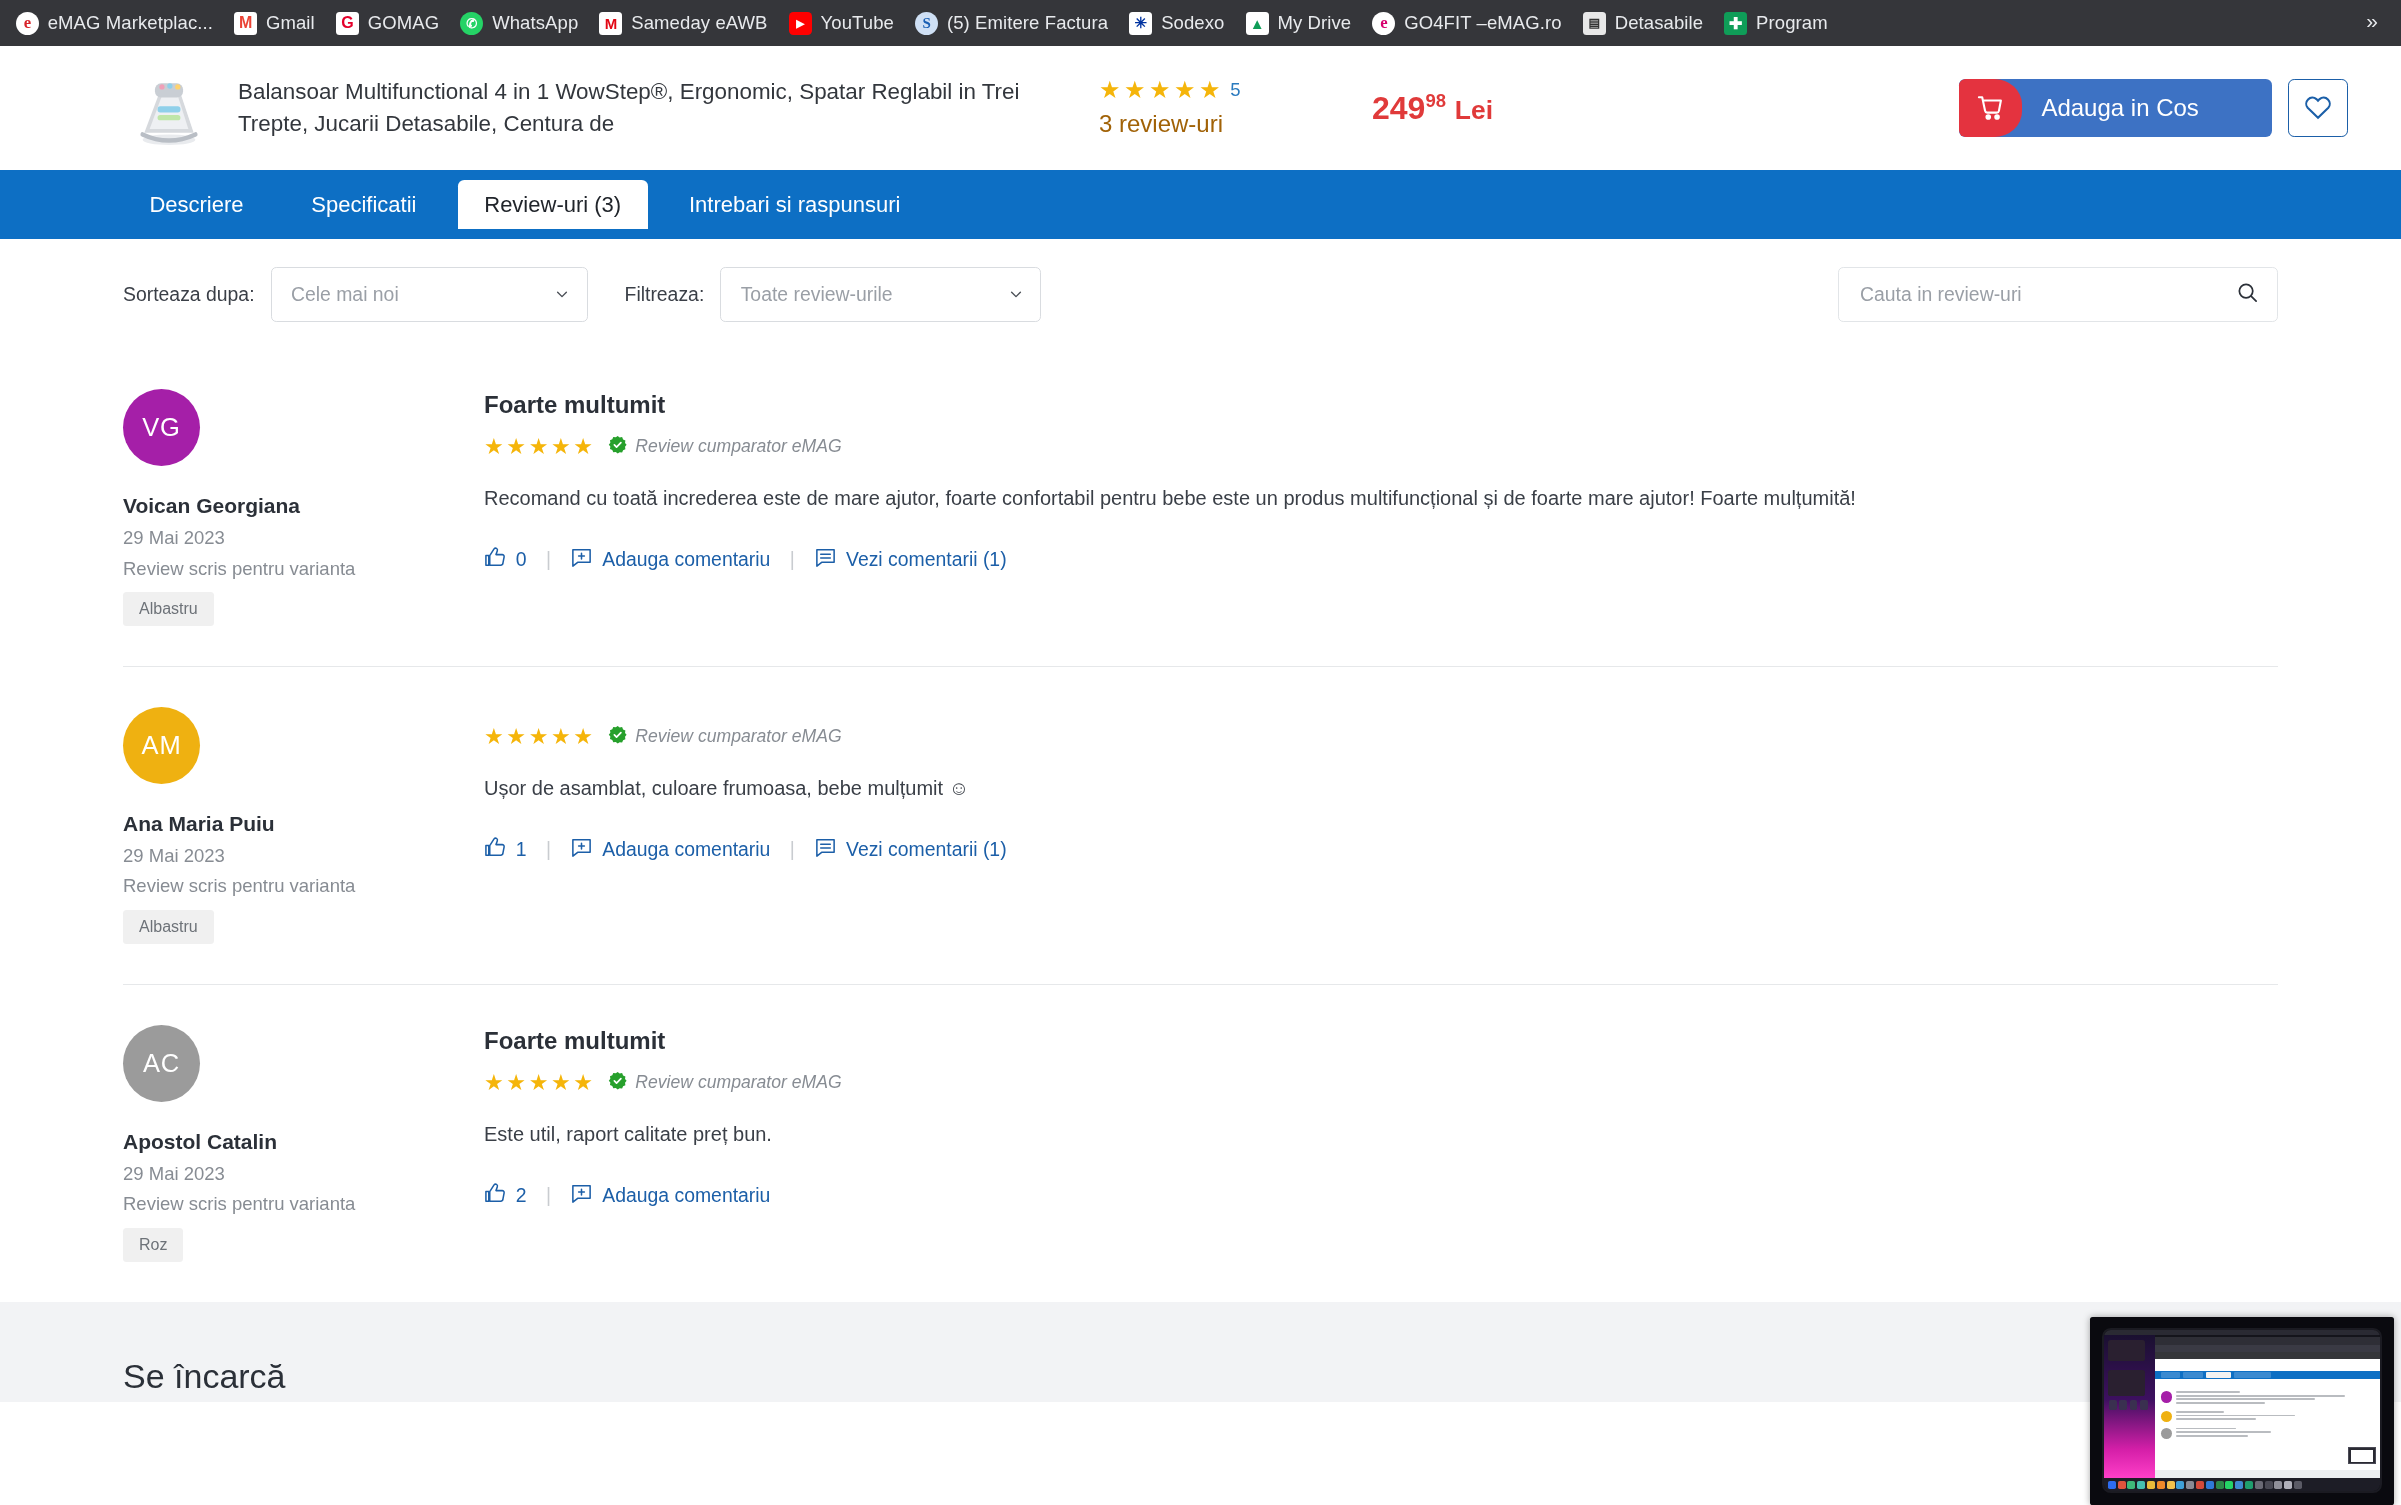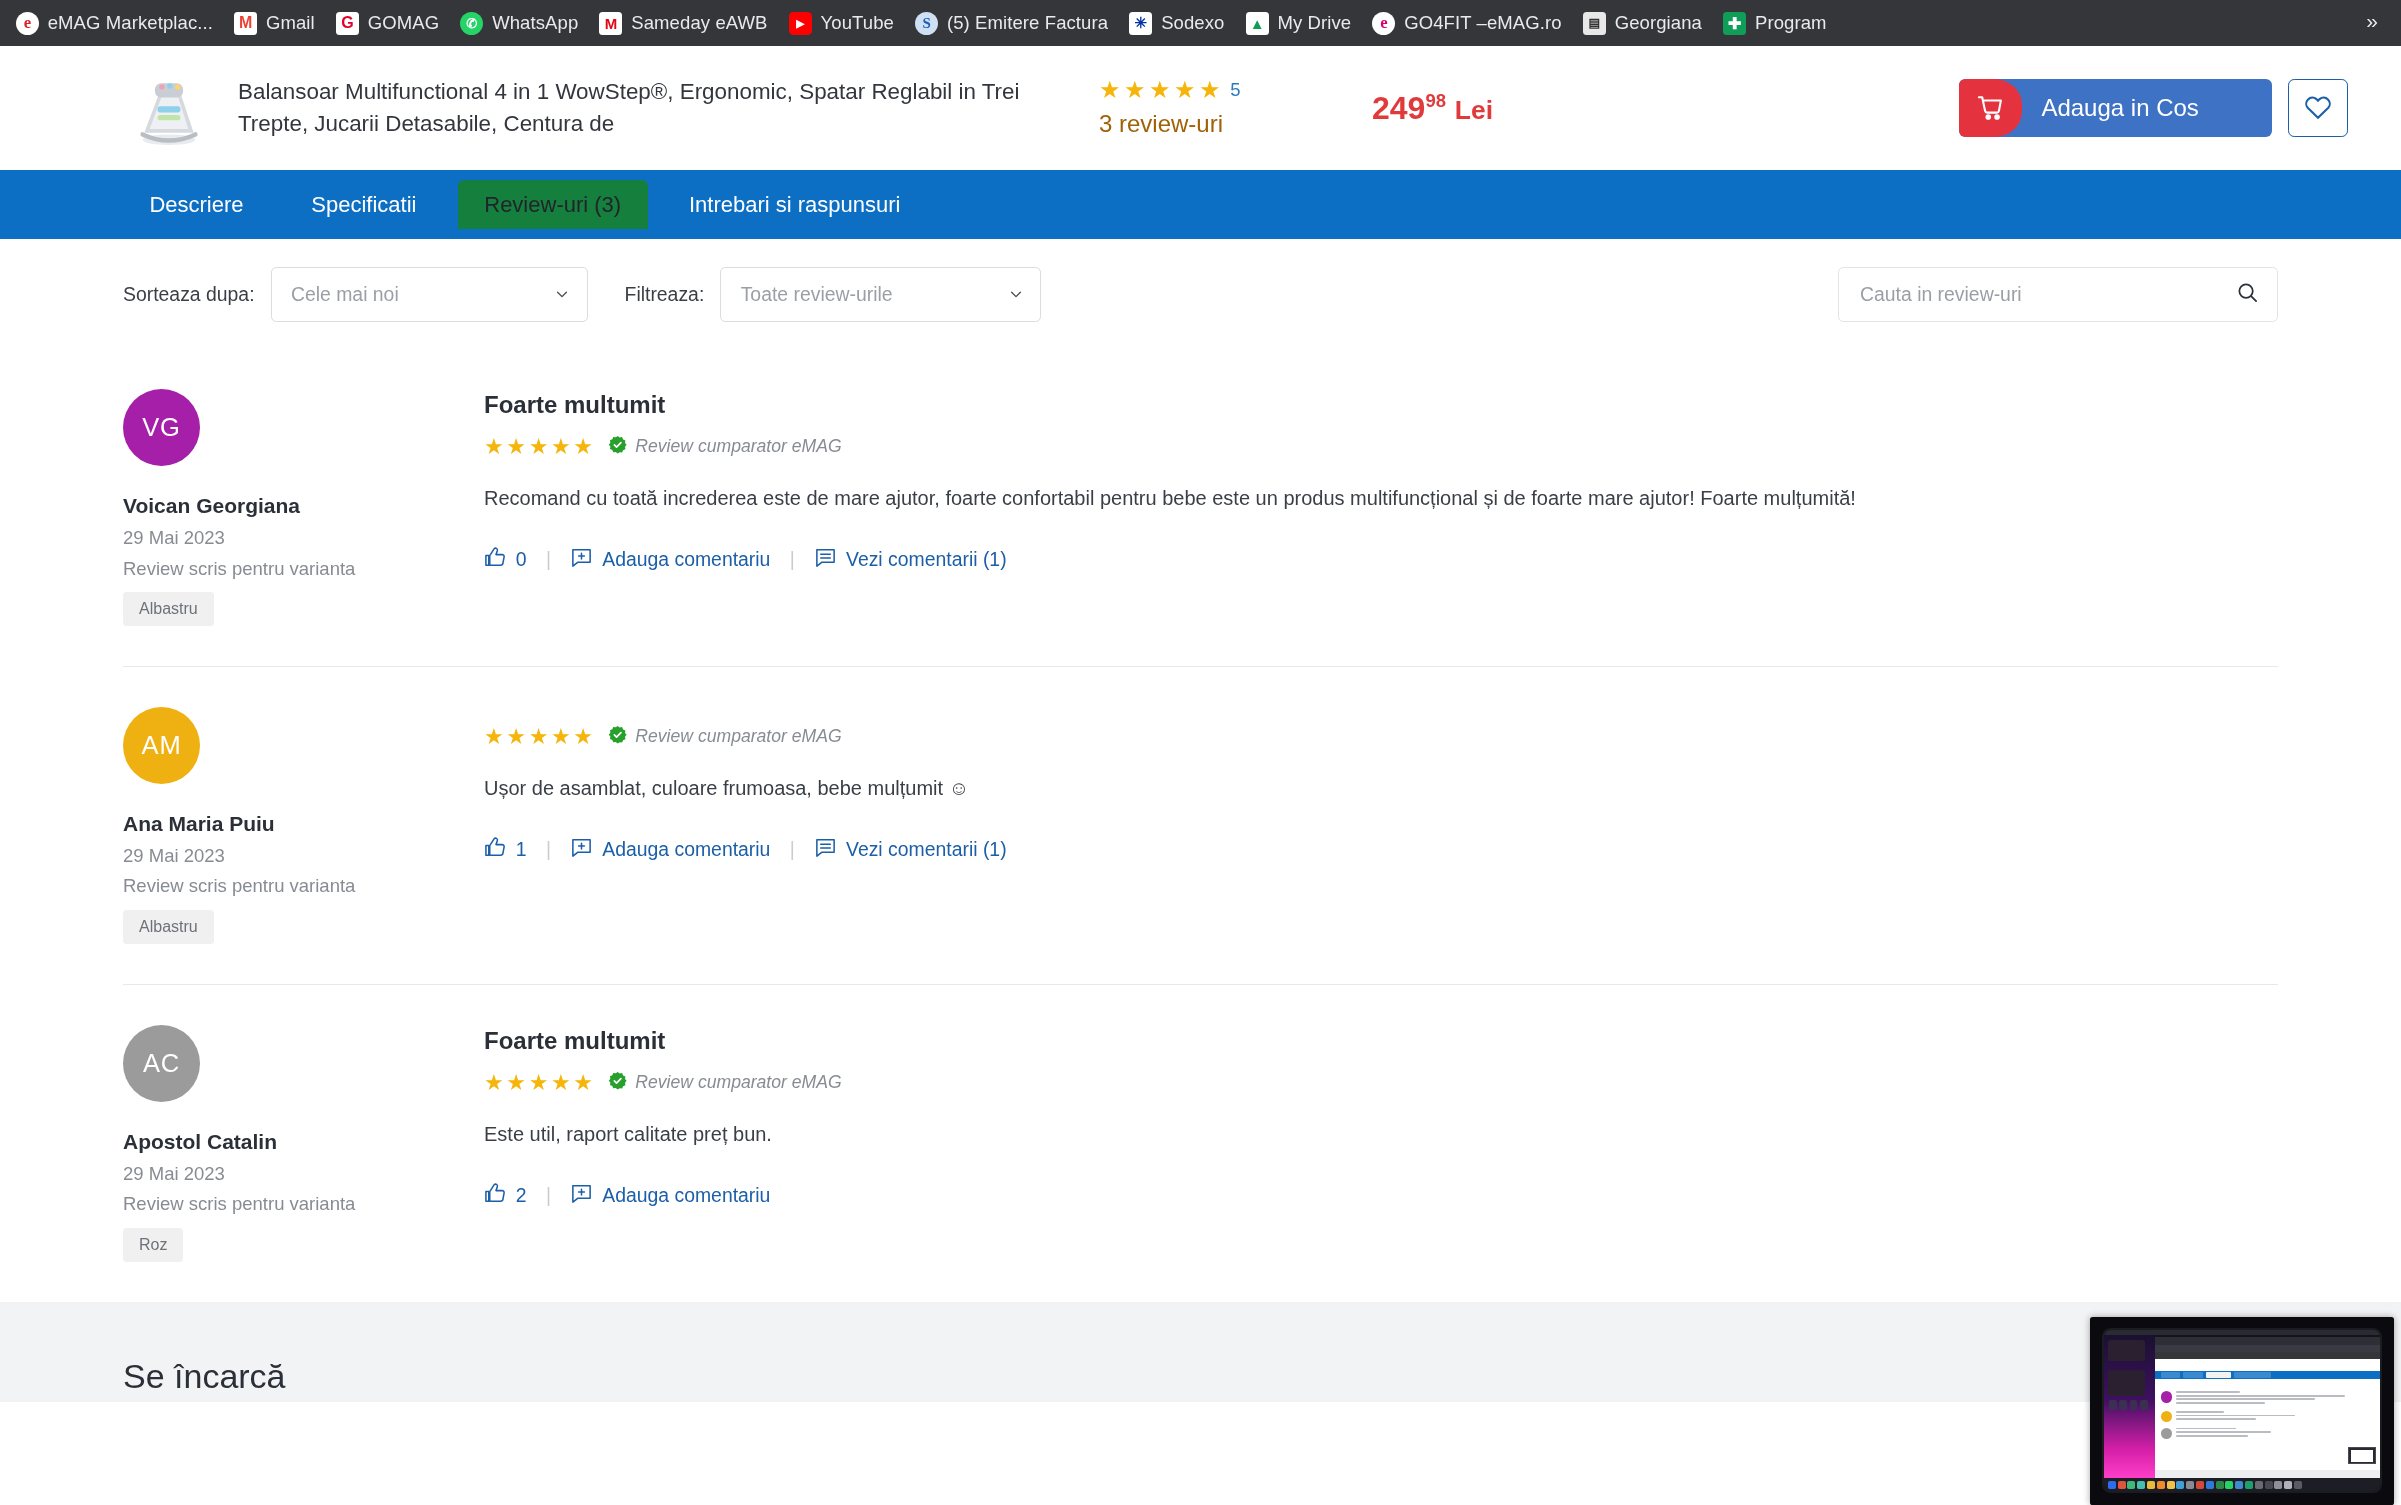--- a/index.html
+++ b/index.html
@@ -161,21 +161,21 @@
   }
   .tab {
     color: #ffffff;
     font-size: 22px;
     padding: 11.4px 26.4px;
     border-radius: 6.2px 6.2px 0 0;
     cursor: pointer;
     white-space: nowrap;
   }
   .tab.active {
-    background: #15803d;
+    background: #ffffff;
     color: #21252b;
     font-weight: 400;
   }
 
   
   .filter-bar {
     height: 110px;
     background: #fff;
     display: flex;
     align-items: center;
@@ -420,21 +420,21 @@
       <div class="bm">
         <span class="bm-ico ico-drive">▲</span>
         <span class="bm-label">My Drive</span>
       </div>
       <div class="bm">
         <span class="bm-ico ico-go4fit">e</span>
         <span class="bm-label">GO4FIT –eMAG.ro</span>
       </div>
       <div class="bm">
         <span class="bm-ico ico-calc">▤</span>
-        <span class="bm-label">Georgiana</span>
+        <span class="bm-label">Detasabile</span>
       </div>
       <div class="bm">
         <span class="bm-ico ico-prog">✚</span>
         <span class="bm-label">Program</span>
       </div>
     </div>
   <div class="bm-overflow">»</div>
 </div>
 
 <div class="product-header">

